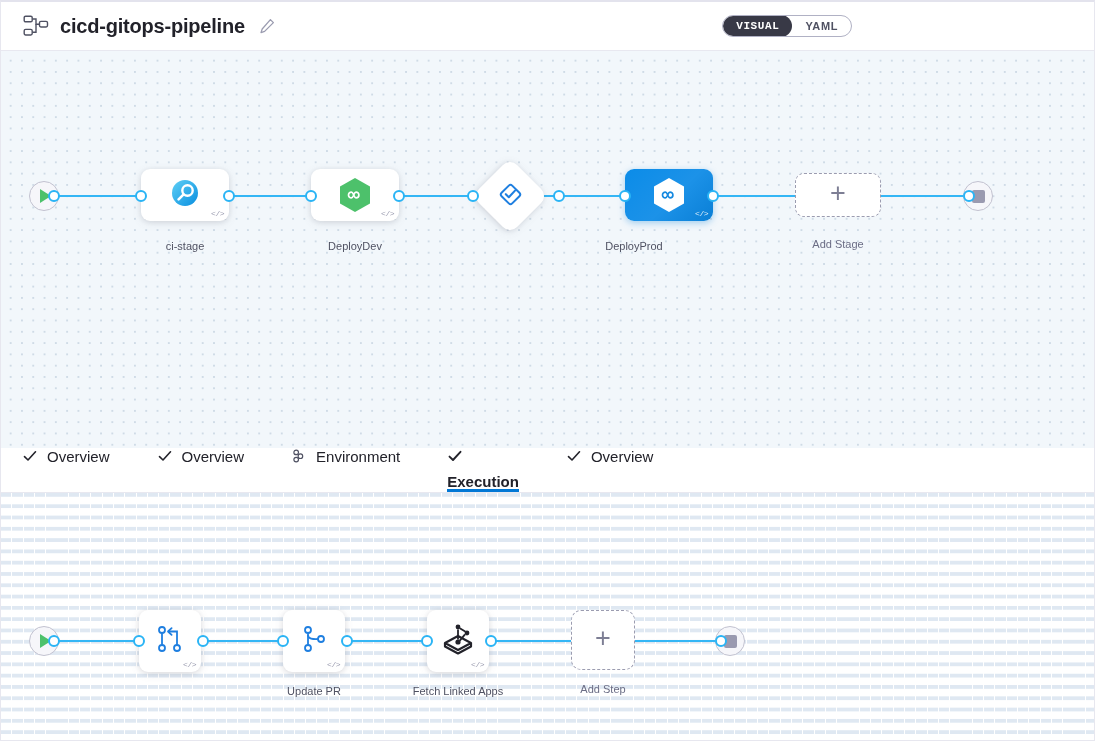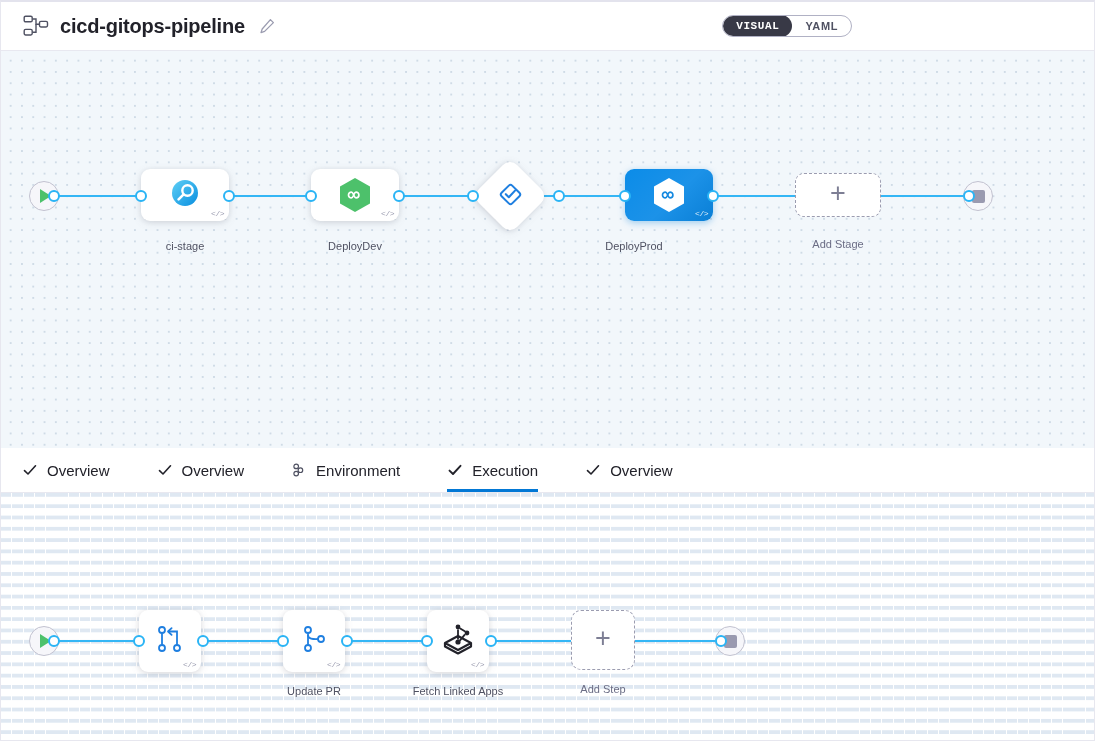--- a/index.html
+++ b/index.html
@@ -83,26 +83,26 @@
   
   .tabbar {
     position: absolute; left: 0; top: 446px;
     width: 1095px; height: 45px;
     background: #ffffff;
     border-bottom: 1px solid #e8e8f0;
     display: flex; align-items: stretch;
     padding-left: 21px;
   }
   .tab {
-    display: flex; align-items: center; gap: 9px;
+    display: flex; gap: 9px;
     padding: 0 20px 0 0; margin-right: 27px;
     font-size: 15px; color: #22222a;
     cursor: pointer; position: relative;
   }
-  .tab.active { font-weight: normal; }
+  .tab.active { font-weight: bold; flex-direction: column; }
   .tab.active::after {
     content: ""; position: absolute; left: 0; right: 20px; bottom: 0;
     height: 3px; background: #0278d5;
   }
   .tab svg { display: block; }
   .edge {
     position: absolute; height: 2px; background: #34b6f5;
   }
   .port {
     position: absolute; width: 12px; height: 12px;

